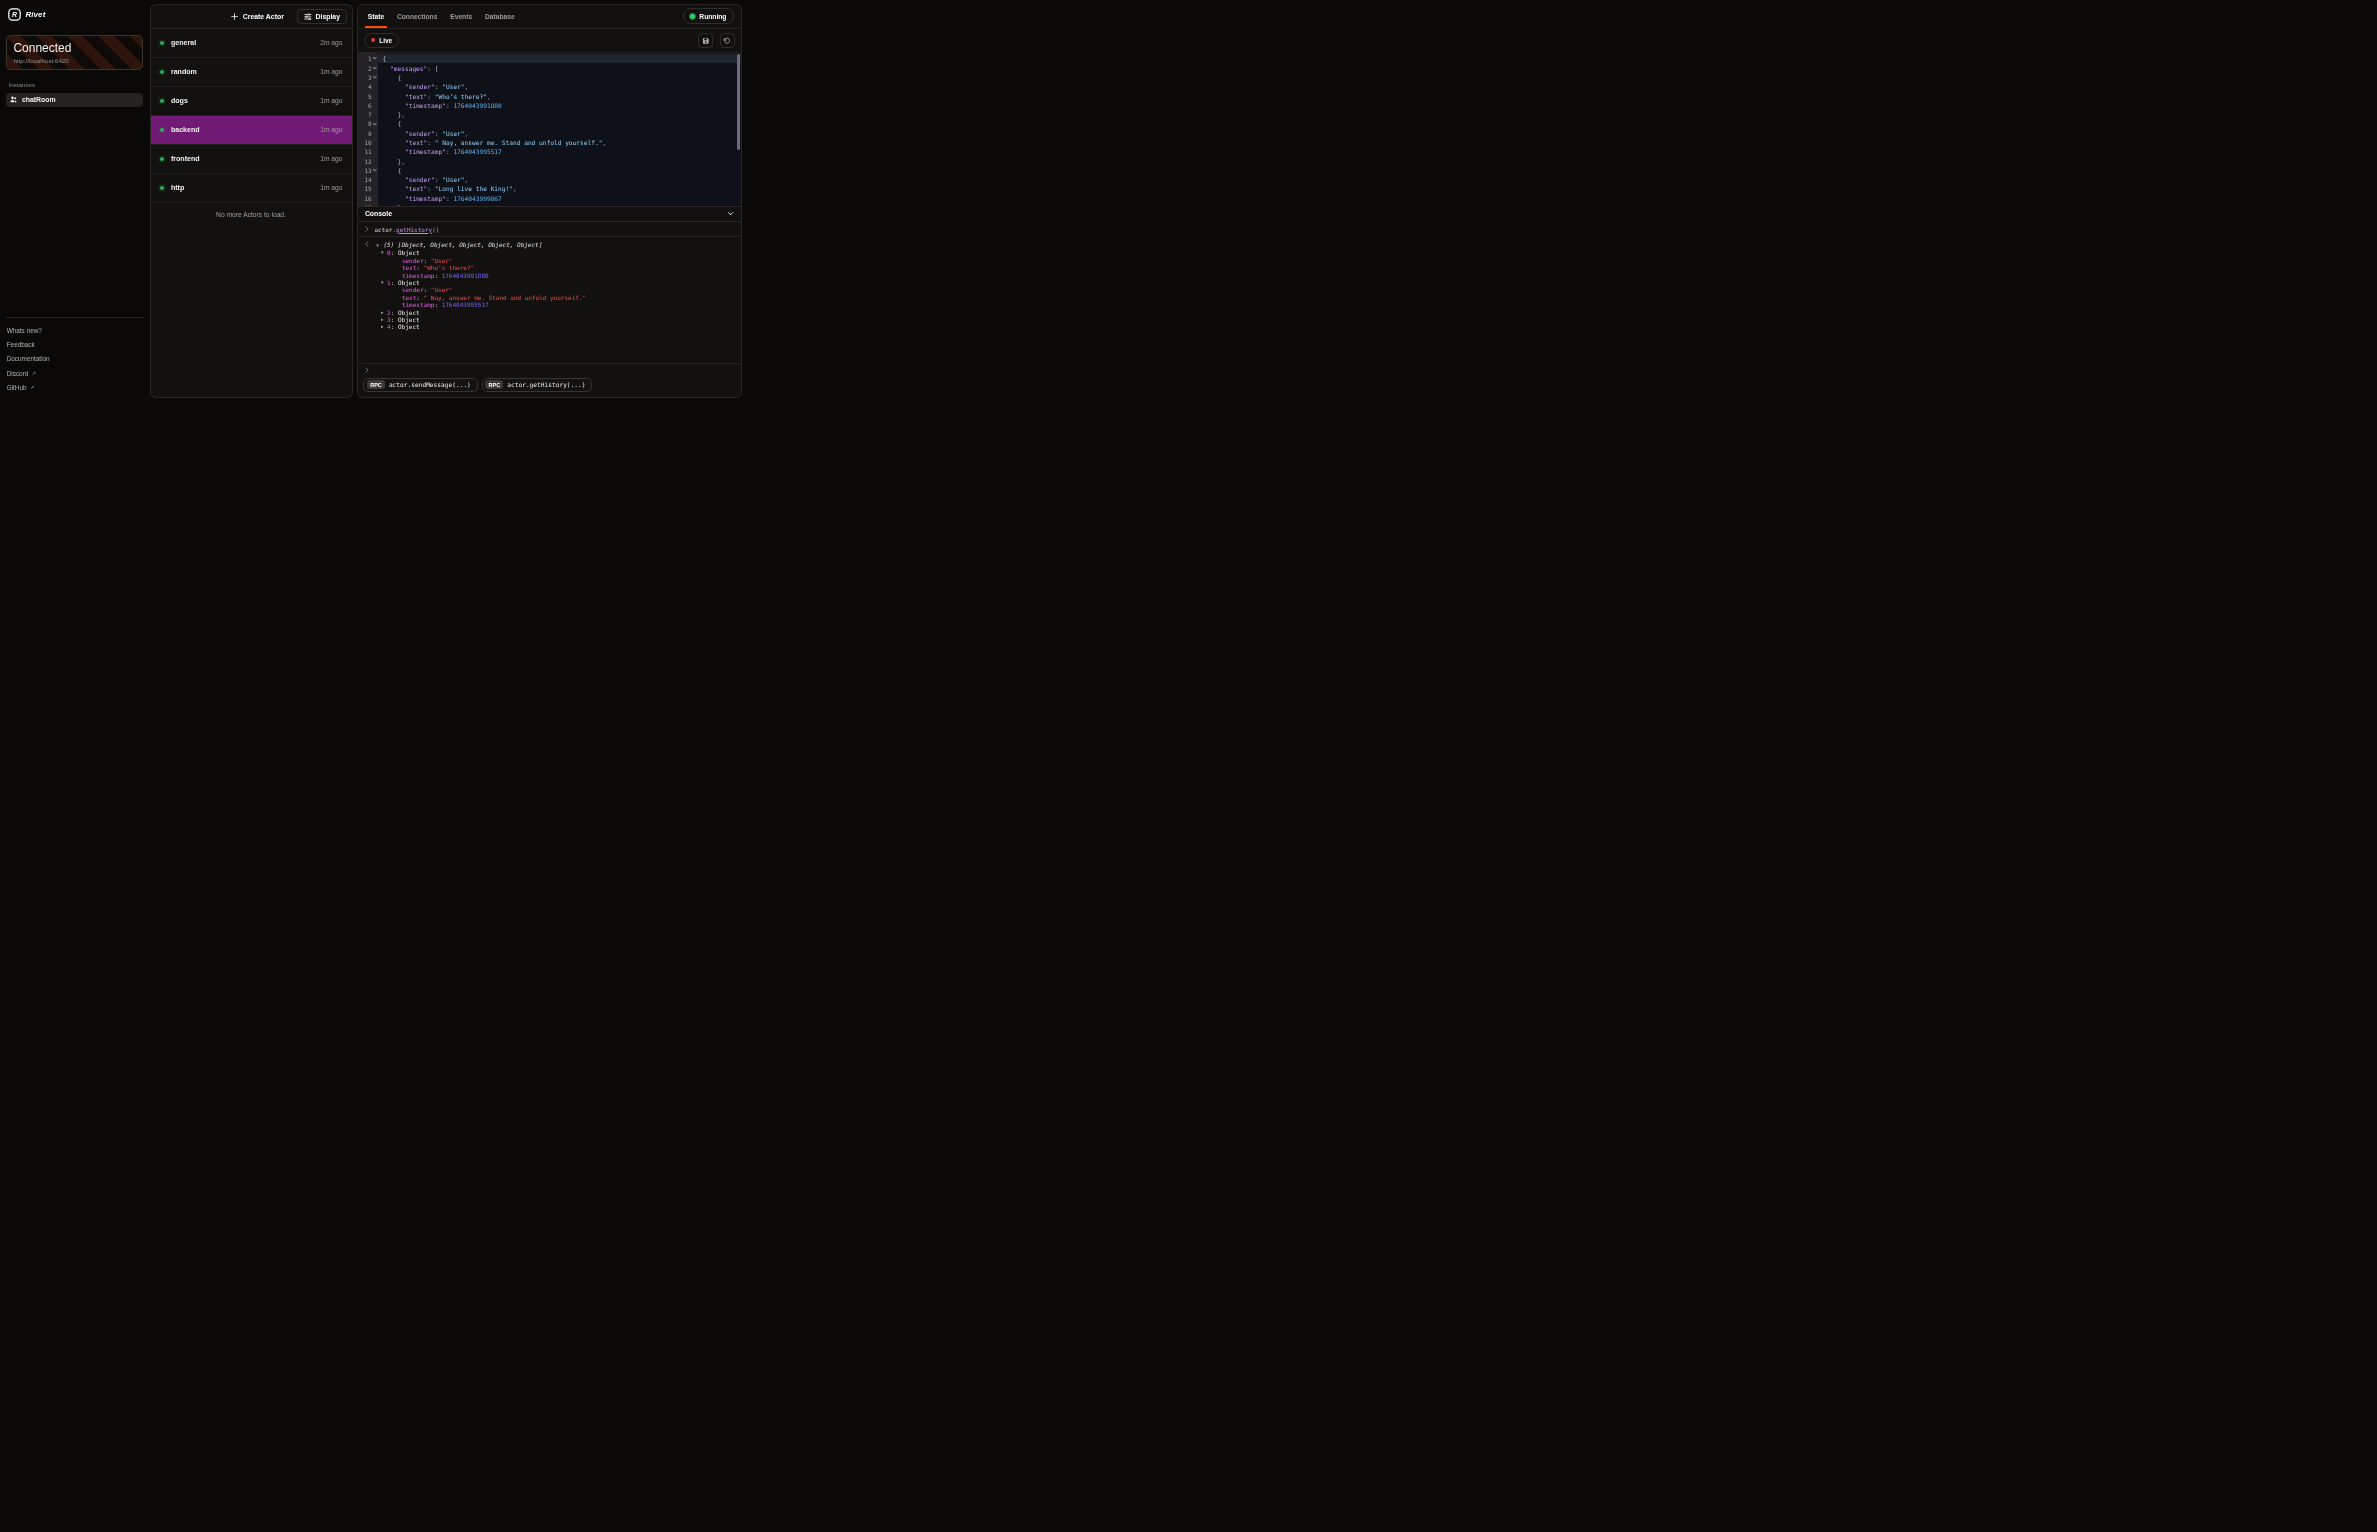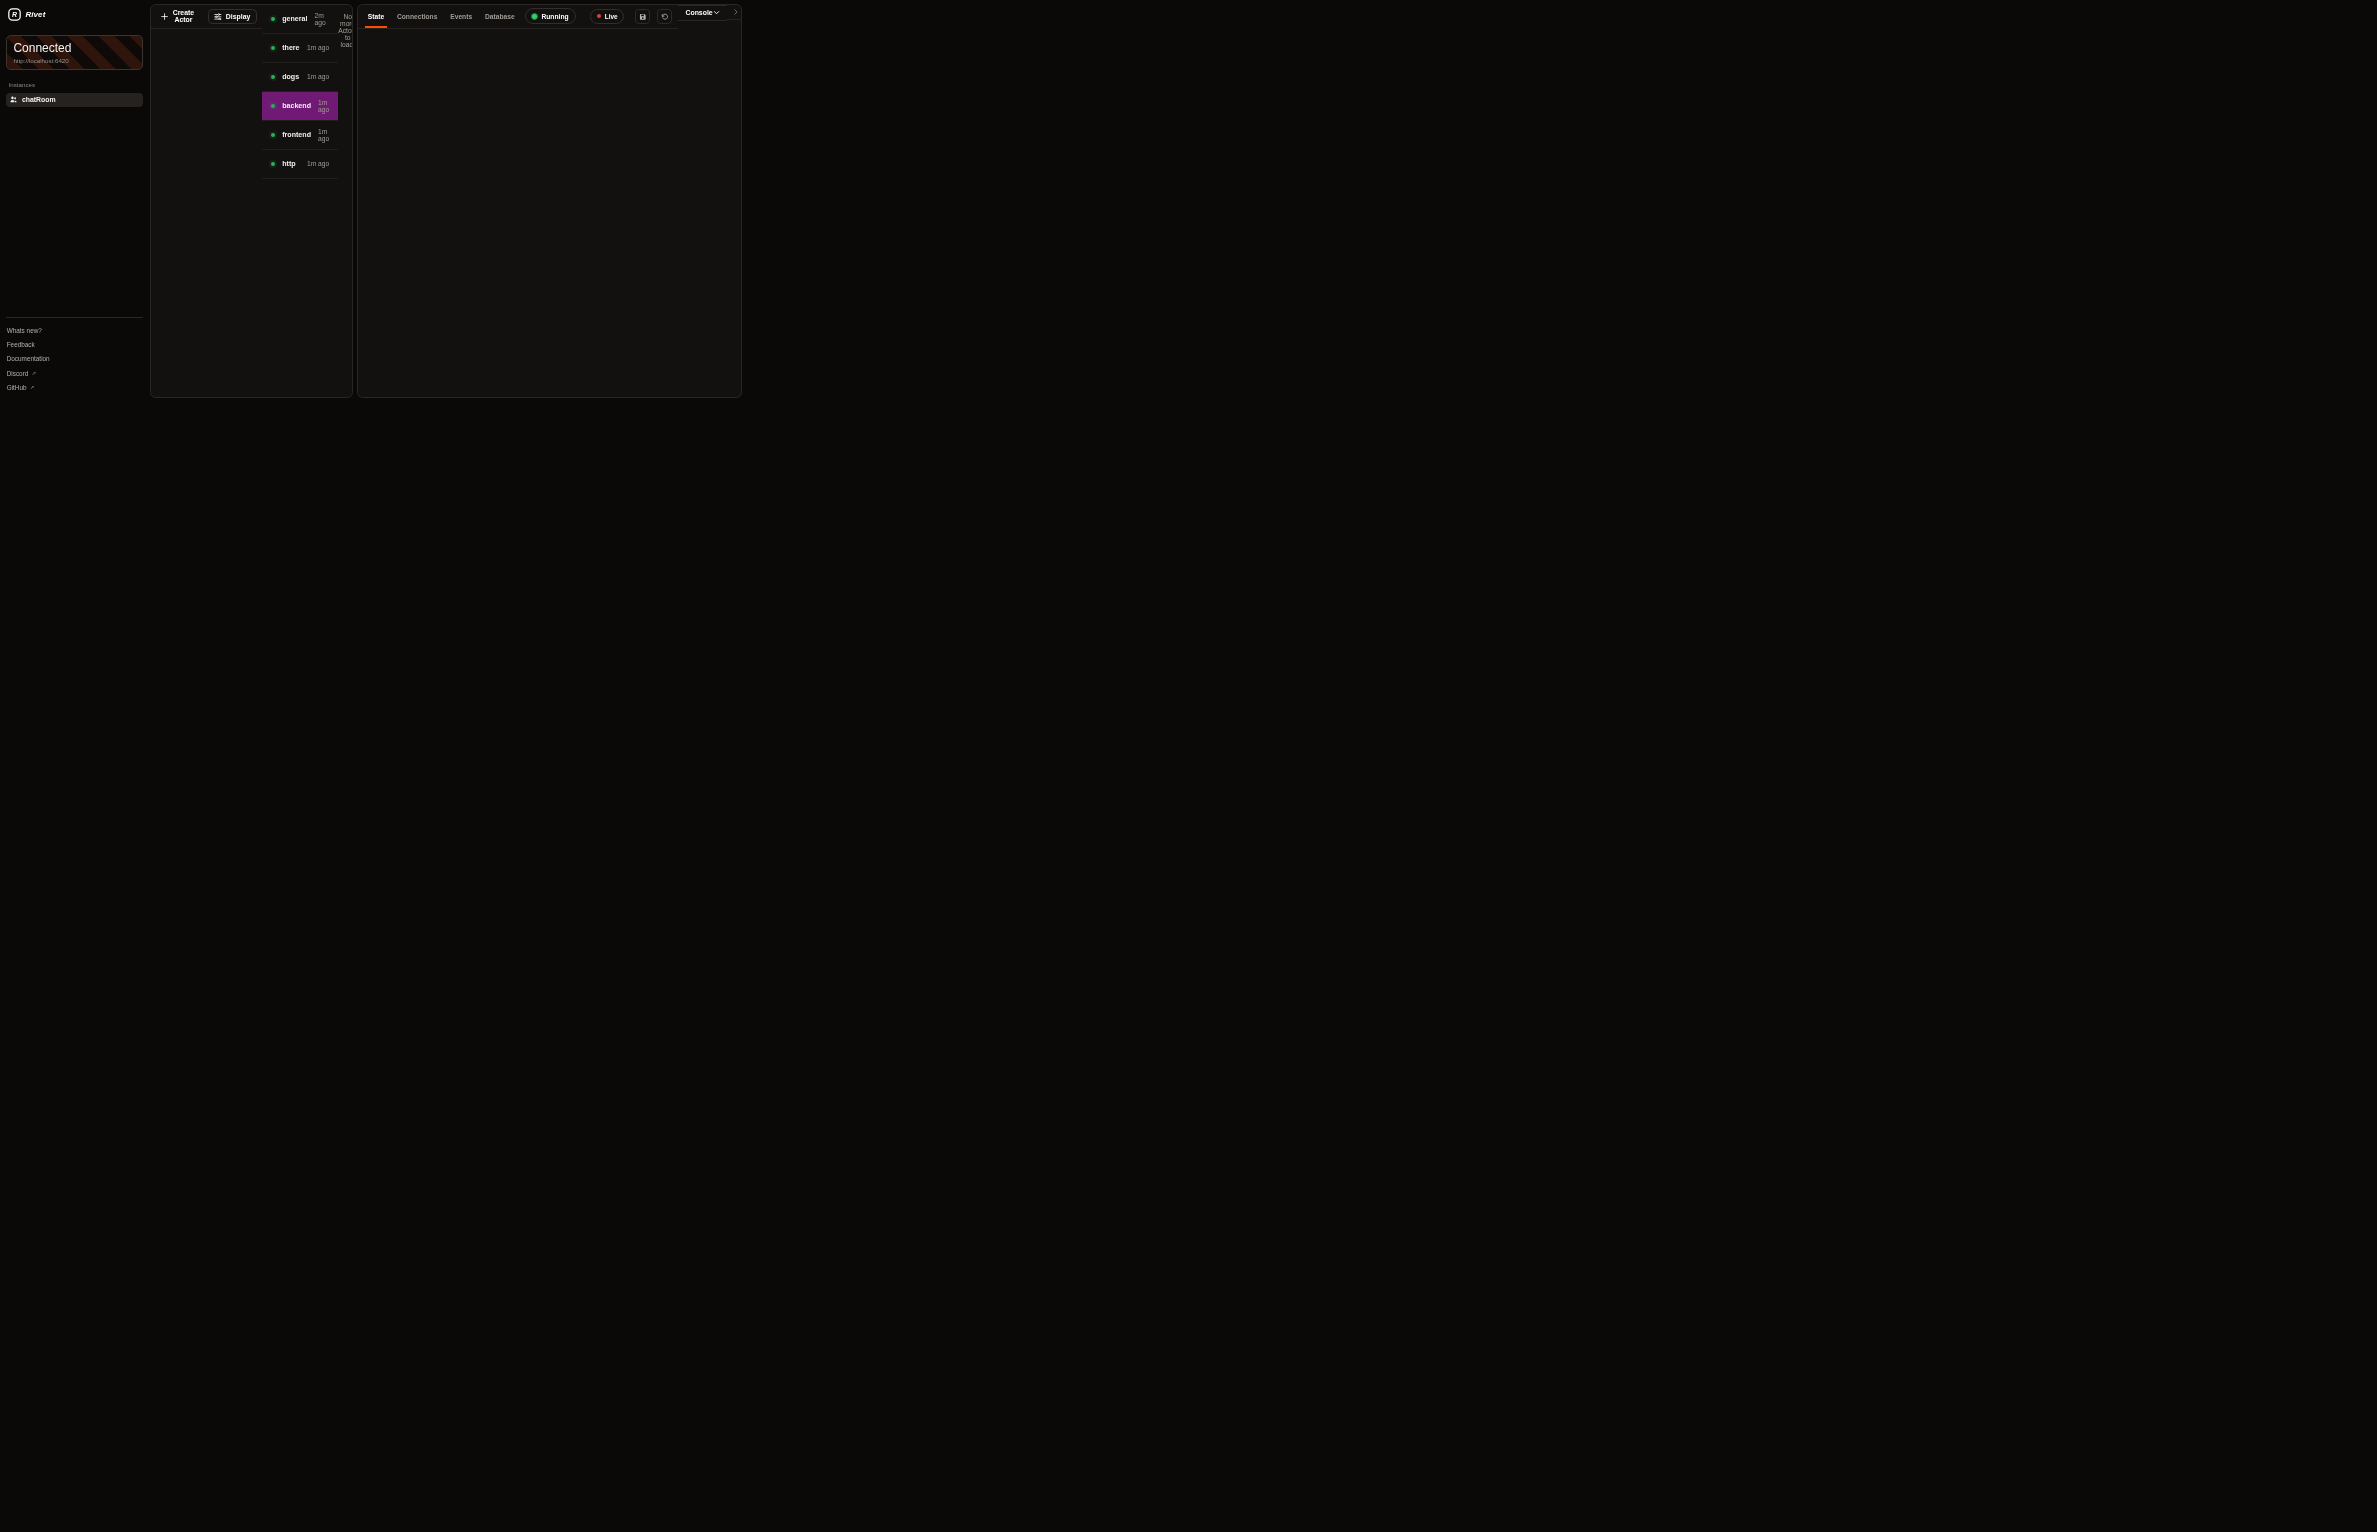--- a/index.html
+++ b/index.html
@@ -17,21 +17,21 @@
   .conn-url{font-size:6.2px;color:#99928c;margin-top:1.9px;}
   .sec-label{margin:11px 2.9px 0;font-size:6.2px;color:#8e8881;}
   .instance{margin-top:4.3px;height:14.3px;border-radius:3.8px;background:#262220;display:flex;align-items:center;
     gap:4.3px;padding:0 4.8px;font-weight:700;font-size:6.9px;color:#f4f2ef;cursor:pointer;}
   .sb-footer{margin-top:auto;border-top:0.5px solid #2b2724;padding:5.7px 1px 0;display:flex;flex-direction:column;}
   .sb-link{font-size:6.4px;color:#b5afa8;padding:3.6px 0;cursor:pointer;display:flex;align-items:center;gap:3.3px;}
   .ext-arrow{font-size:5.2px;color:#8e8881;}
 
   
   .content{flex:1;display:flex;gap:4.3px;padding:3.8px 3.8px 3.8px 0.5px;box-sizing:border-box;min-width:0;}
-  .card{border:0.5px solid #2a2623;border-radius:5.7px;background:#131110;overflow:hidden;display:flex;box-sizing:border-box;}
+  .card{border:0.5px solid #2a2623;border-radius:5.7px;background:#131110;overflow:hidden;display:flex;flex-direction:column;box-sizing:border-box;}
 
   
   .actors{width:203px;min-width:203px;}
   .ap-header{height:23px;min-height:23px;border-bottom:0.5px solid #262220;display:flex;align-items:center;
     justify-content:flex-end;gap:7.6px;padding:0 4.8px;}
   .create-btn{display:flex;align-items:center;gap:4.3px;color:#fff;font-size:6.9px;font-weight:600;background:none;border:none;cursor:pointer;font-family:inherit;}
   .display-btn{display:flex;align-items:center;gap:3.8px;color:#fff;font-size:6.9px;font-weight:600;background:none;
     border:0.5px solid #343029;border-radius:4.3px;height:15px;padding:0 5.7px;cursor:pointer;font-family:inherit;}
   .arow{height:28px;display:flex;align-items:center;padding:0 9px;border-bottom:0.5px solid #211e1c;gap:7.1px;cursor:pointer;}
   .arow.sel{background:#701a75;}
@@ -187,21 +187,21 @@
         </button>
       </div>
       <div id="actor-rows">
           <div class="arow">
             <span class="adot"></span>
             <span class="aname">general</span>
             <span class="atime">2m ago</span>
           </div>
           <div class="arow">
             <span class="adot"></span>
-            <span class="aname">there</span>
+            <span class="aname">random</span>
             <span class="atime">1m ago</span>
           </div>
           <div class="arow">
             <span class="adot"></span>
             <span class="aname">dogs</span>
             <span class="atime">1m ago</span>
           </div>
           <div class="arow sel">
             <span class="adot"></span>
             <span class="aname">backend</span>

